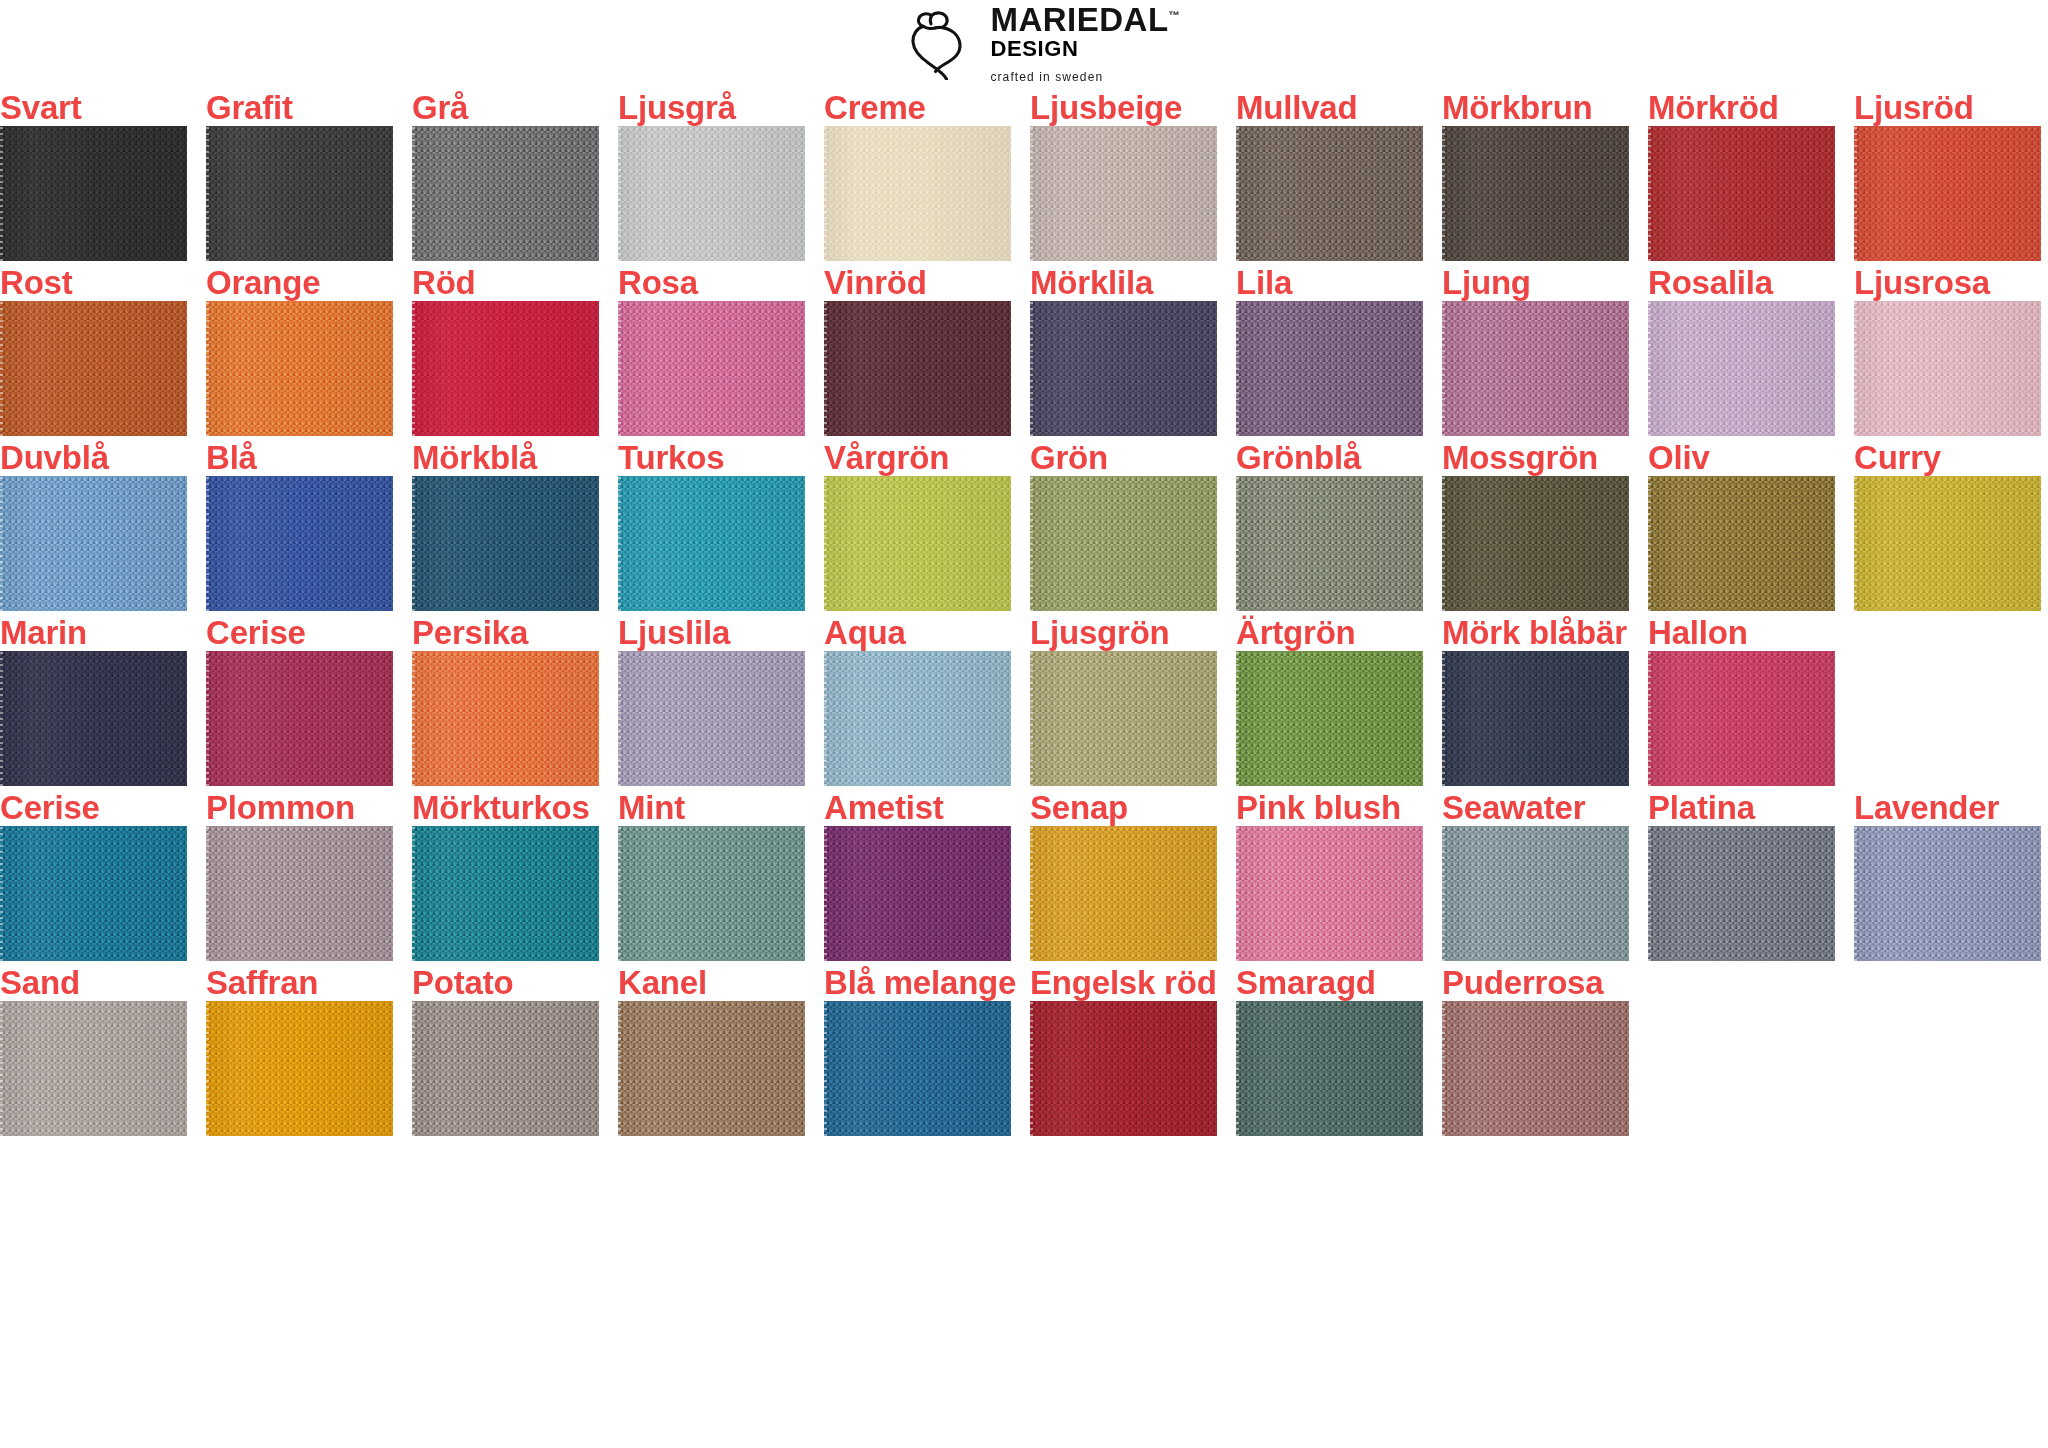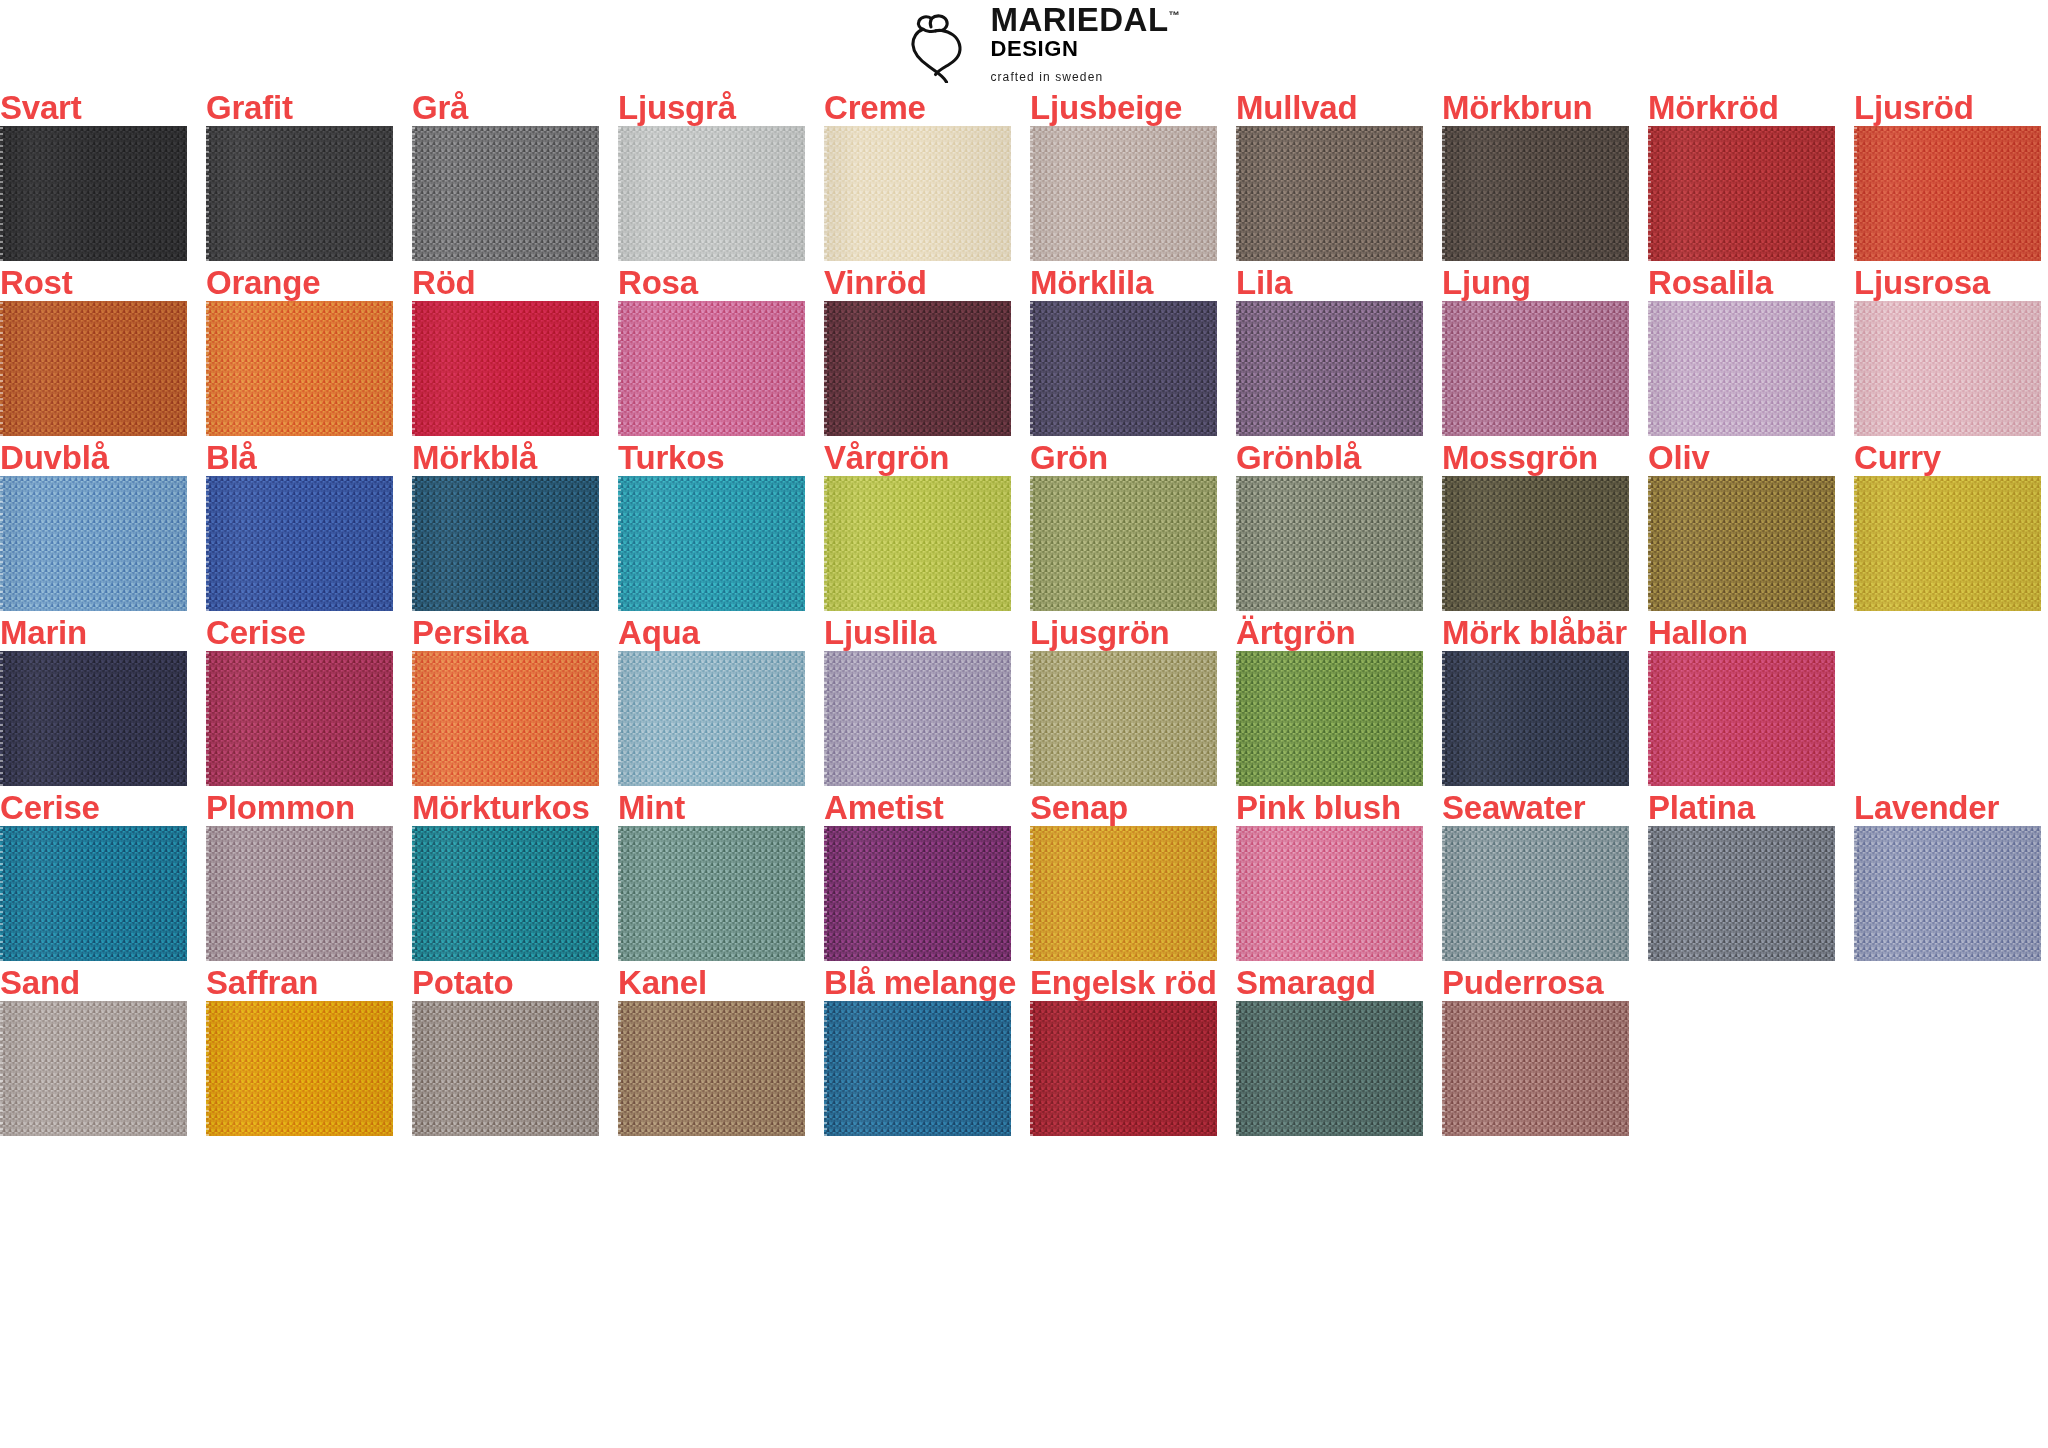--- a/index.html
+++ b/index.html
@@ -29,21 +29,21 @@
     left: 0;
     top: 0;
     width: 2048px;
     height: 86px;
     display: flex;
     align-items: center;
     justify-content: center;
   }
   #brand-logo {
     display: flex;
-    align-items: flex-end;
+    align-items: center;
     gap: 10px;
     transform: translateX(20px);
   }
   #brand-mark { flex: 0 0 auto; display:block; }
   #brand-text {
     display: flex;
     flex-direction: column;
     justify-content: center;
     line-height: 1;
   }
@@ -549,33 +549,33 @@
           <div class="swatch-label">Persika</div>
           <div class="swatch-chip">
             <div class="base" style="background: rgb(228, 112, 63);"></div>
             <div class="knit"></div>
             <div class="grain"></div>
             <div class="shade"></div>
             <div class="edge"></div>
           </div>
         </div>
         <div class="swatch-cell">
+          <div class="swatch-label">Ljuslila</div>
+          <div class="swatch-chip">
+            <div class="base" style="background: rgb(162, 153, 179);"></div>
+            <div class="knit"></div>
+            <div class="grain"></div>
+            <div class="shade"></div>
+            <div class="edge"></div>
+          </div>
+        </div>
+        <div class="swatch-cell">
           <div class="swatch-label">Aqua</div>
           <div class="swatch-chip">
             <div class="base" style="background: rgb(143, 179, 196);"></div>
-            <div class="knit"></div>
-            <div class="grain"></div>
-            <div class="shade"></div>
-            <div class="edge"></div>
-          </div>
-        </div>
-        <div class="swatch-cell">
-          <div class="swatch-label">Ljuslila</div>
-          <div class="swatch-chip">
-            <div class="base" style="background: rgb(162, 153, 179);"></div>
             <div class="knit"></div>
             <div class="grain"></div>
             <div class="shade"></div>
             <div class="edge"></div>
           </div>
         </div>
         <div class="swatch-cell">
           <div class="swatch-label">Ljusgrön</div>
           <div class="swatch-chip">
             <div class="base" style="background: rgb(168, 162, 115);"></div>

